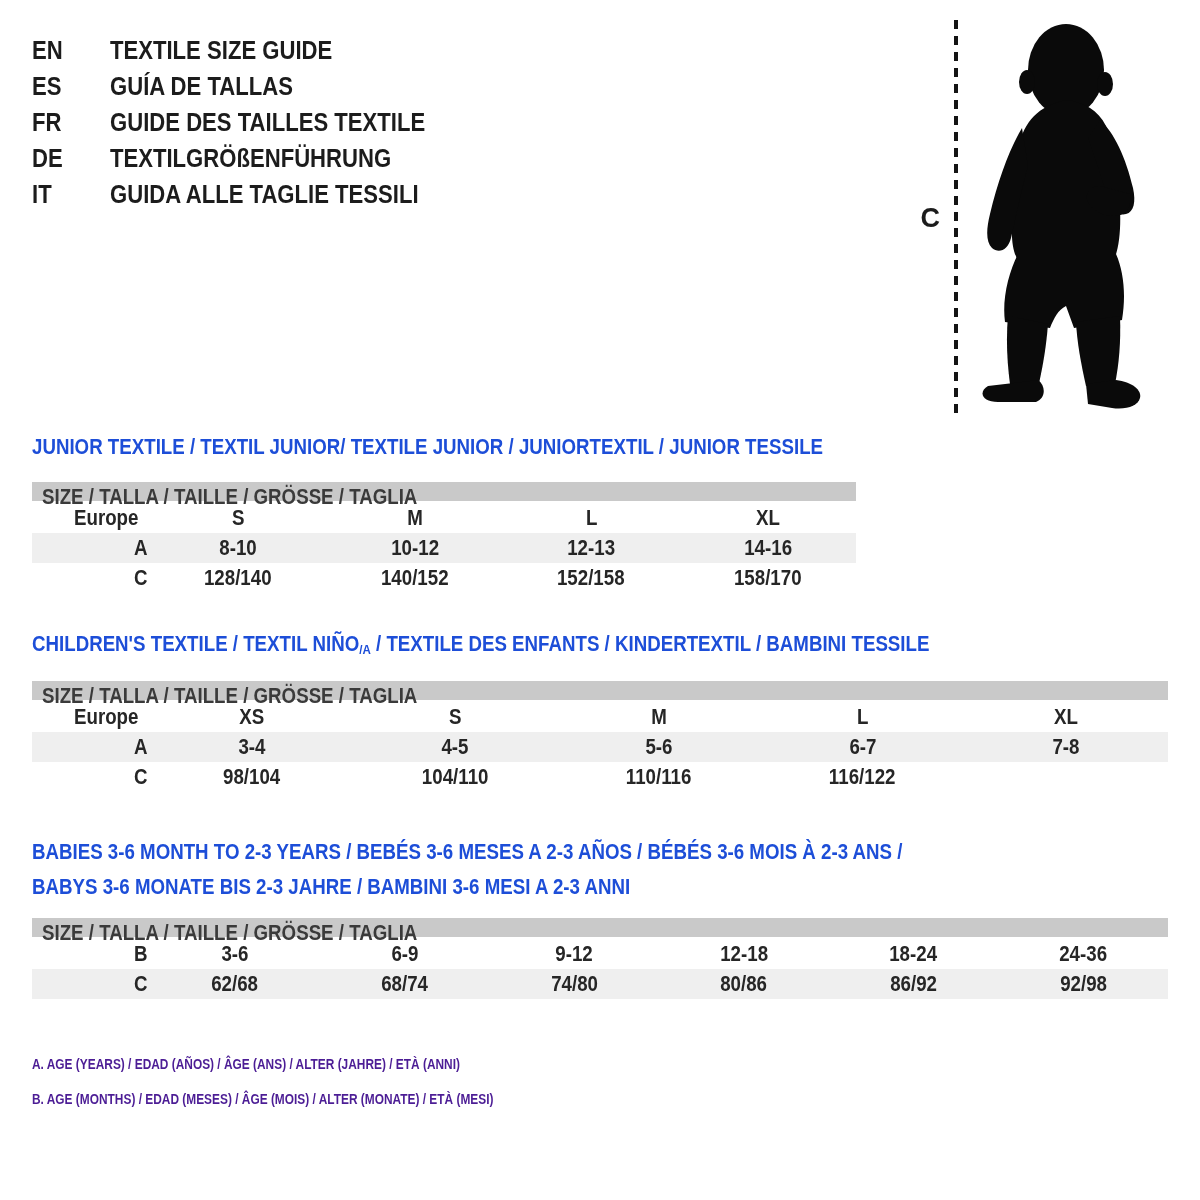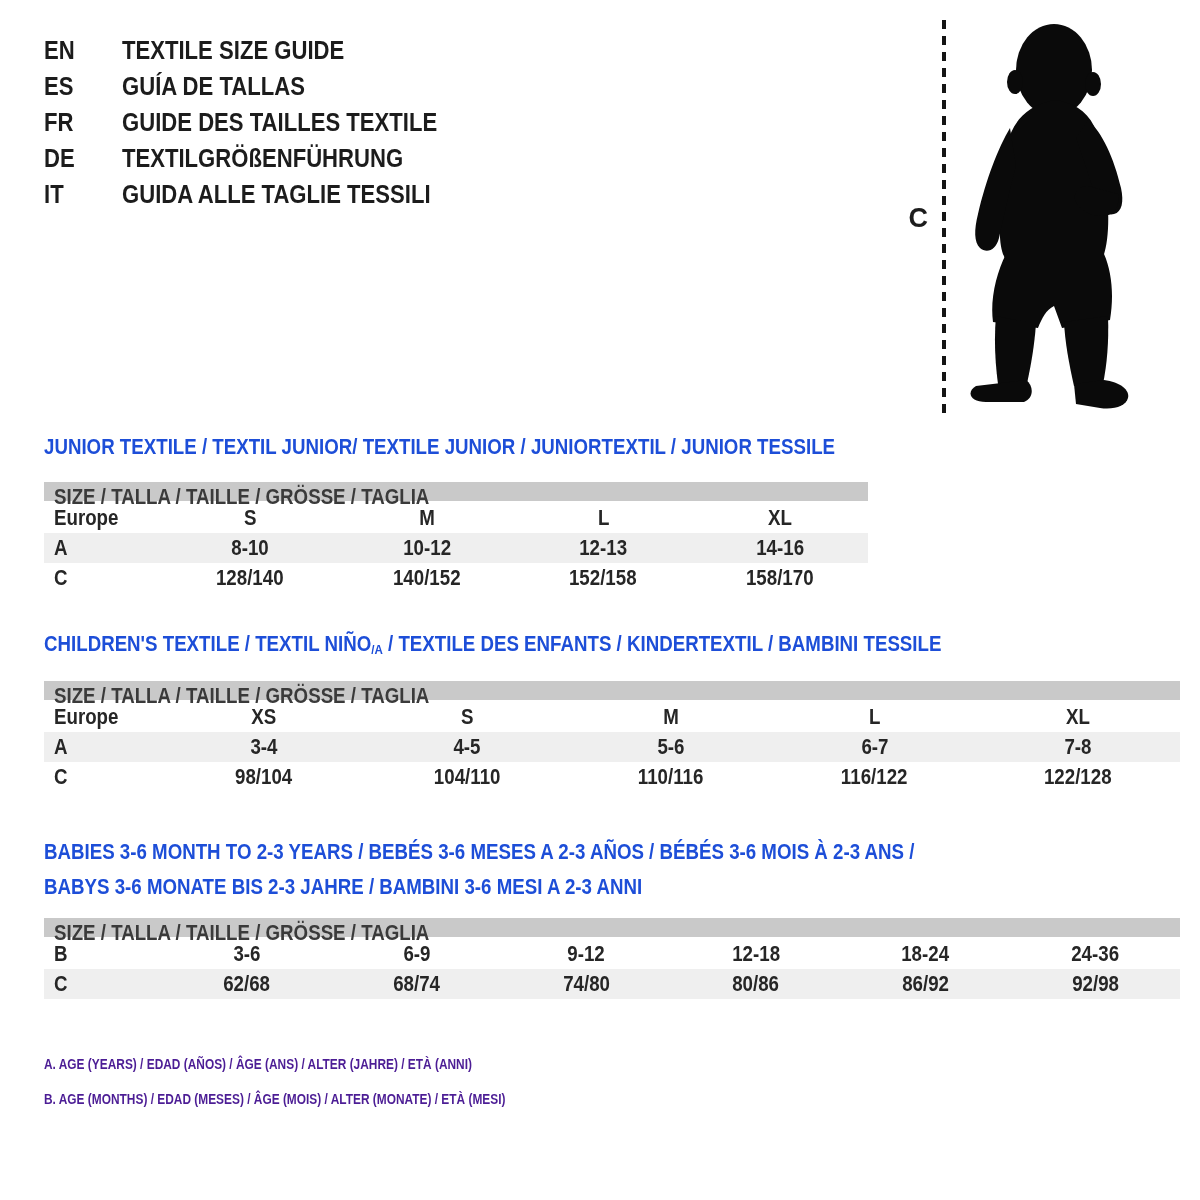--- a/index.html
+++ b/index.html
@@ -4,21 +4,21 @@
 <style>
   * { margin:0; padding:0; box-sizing:border-box; }
   html, body { width:1200px; height:1200px; }
   body {
     background:#ffffff;
     color:#1c1c1c;
     font-family:"Liberation Sans", sans-serif;
     position:relative;
     overflow:hidden;
   }
-  .page { position:absolute; inset:0; padding:30px 44px; }
+  .page { position:absolute; inset:0; padding:30px 32px; }
 
   
   .cond  { display:inline-block; transform:scaleX(0.85); transform-origin:0 50%; white-space:nowrap; letter-spacing:0; }
   .condc { display:inline-block; transform:scaleX(0.85); transform-origin:50% 50%; white-space:nowrap; }
 
   
   .header { position:relative; height:402px; }
   .lang-list { padding-top:2px; }
   .lang-row { display:flex; font-weight:bold; font-size:26px; line-height:36px; }
   .lang-code { width:78px; flex:0 0 78px; }
@@ -41,21 +41,21 @@
     background:#c9c9c9; color:#3a3a3a;
     height:19px; line-height:30px; padding-left:10px;
     margin-bottom:2px; font-size:22px;
   }
   .t-row { display:grid; height:30px; line-height:30px; align-items:center; }
   .t-row.stripe { background:#efefef; }
   .cols4 { grid-template-columns:118px repeat(4, 1fr); }
   .cols5 { grid-template-columns:118px repeat(5, 1fr); }
   .cols6 { grid-template-columns:118px repeat(6, 1fr); }
   .cell { text-align:center; }
-  .cell.rowlabel { text-align:left; padding-left:10px; }
+  .cell.rowlabel { text-align:right; padding-left:10px; }
 
   .tbl-junior   { width:824px;  margin-top:20px; }
   .tbl-children { width:1136px; margin-top:16px; }
   .tbl-babies   { width:1136px; margin-top:14px; }
 
   .sec-junior-title   { margin-top:0; }
   .sec-children-title { margin-top:36px; }
   .sec-babies-title   { margin-top:42px; line-height:35px; }
 
   
@@ -175,21 +175,20 @@
       <span class="cell"><span class="condc">5-6</span></span>
       <span class="cell"><span class="condc">6-7</span></span>
       <span class="cell"><span class="condc">7-8</span></span>
     </div>
     <div class="t-row cols5">
       <span class="cell rowlabel"><span class="cond">C</span></span>
       <span class="cell"><span class="condc">98/104</span></span>
       <span class="cell"><span class="condc">104/110</span></span>
       <span class="cell"><span class="condc">110/116</span></span>
       <span class="cell"><span class="condc">116/122</span></span>
-      <span class="cell"><span class="condc">122/128</span></span>
     </div>
   </div>
 
   <div class="section-title sec-babies-title">
     <div><span class="cond">BABIES 3-6 MONTH TO 2-3 YEARS / BEBÉS 3-6 MESES A 2-3 AÑOS / BÉBÉS 3-6 MOIS À 2-3 ANS /</span></div>
     <div><span class="cond">BABYS 3-6 MONATE BIS 2-3 JAHRE / BAMBINI 3-6 MESI A 2-3 ANNI</span></div>
   </div>
 
   <div class="size-table tbl-babies">
     <div class="t-head">

